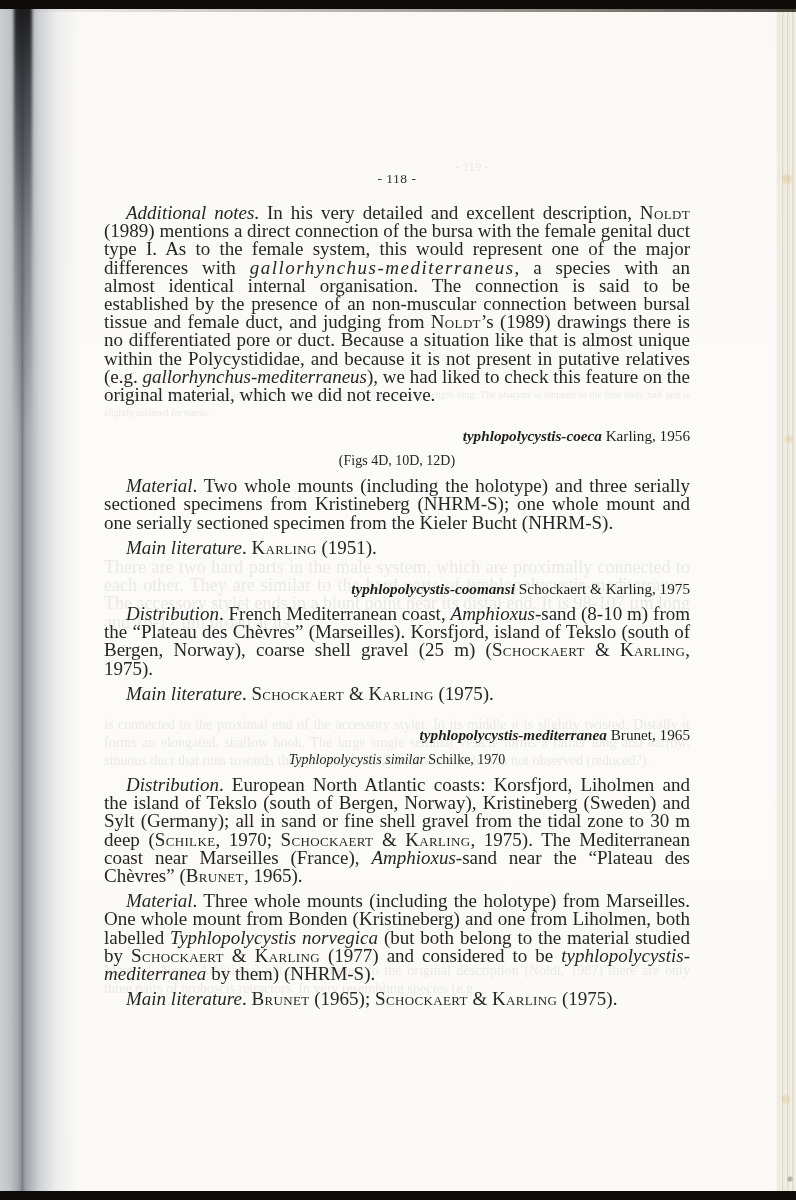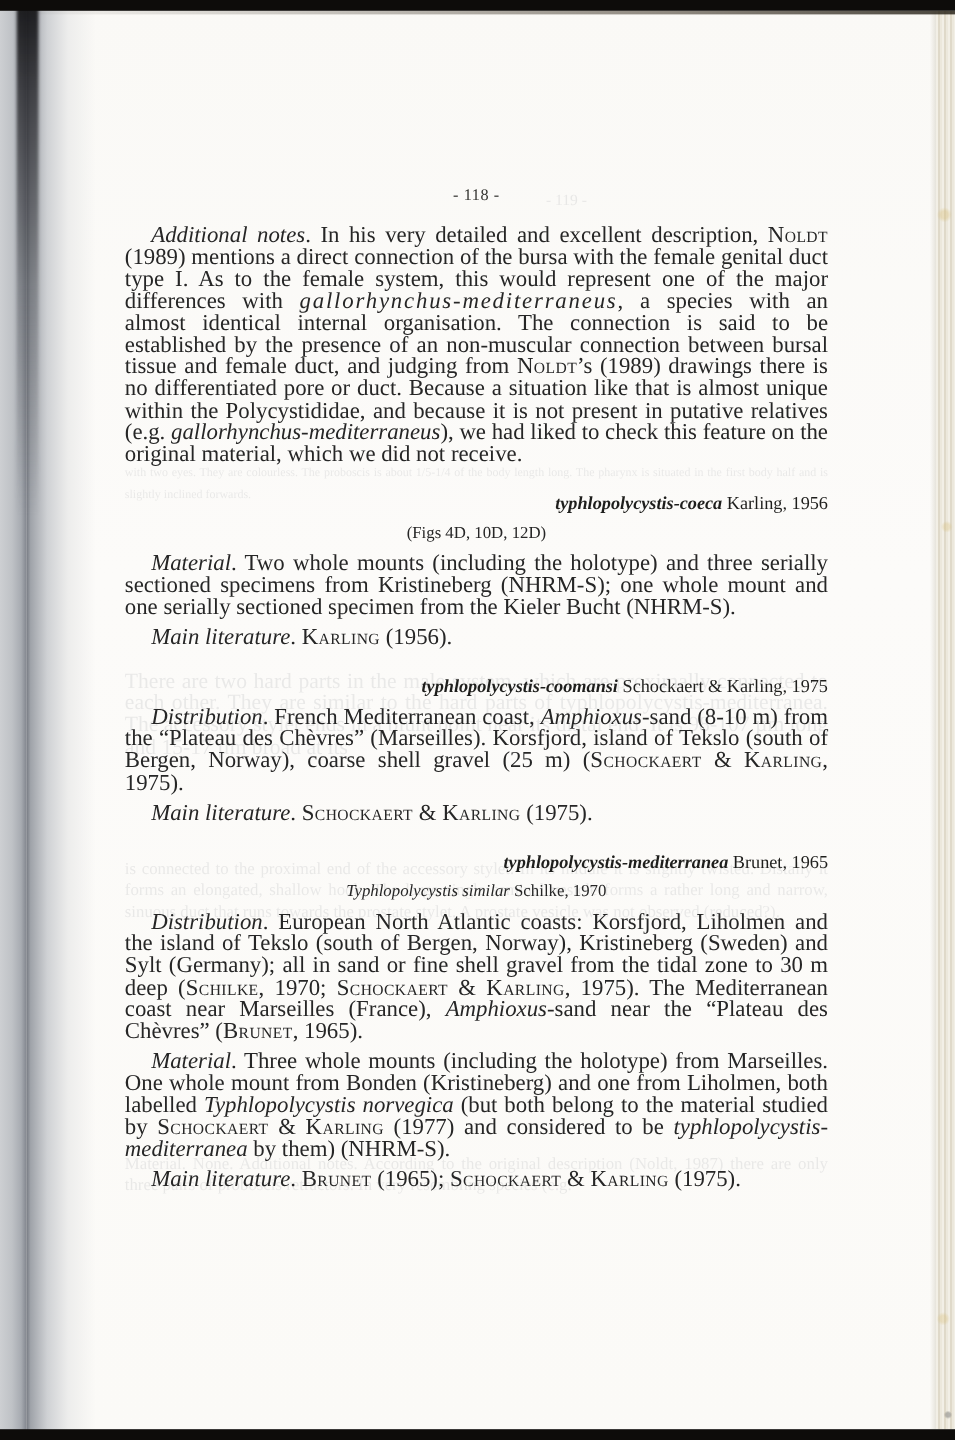--- a/index.html
+++ b/index.html
@@ -25,21 +25,21 @@
   .page-edge-right{position:absolute;right:0;top:9px;width:16px;height:1182px;z-index:4;
     background:
       radial-gradient(circle 9px at 7px 170px, rgba(214,186,110,.35) 0 35%, transparent 70%),
       radial-gradient(circle 7px at 9px 430px, rgba(214,186,110,.3) 0 35%, transparent 70%),
       radial-gradient(circle 8px at 6px 1090px, rgba(214,186,110,.3) 0 35%, transparent 70%),
       radial-gradient(circle 5px at 10px 1170px, rgba(120,120,118,.5) 0 35%, transparent 70%),
       repeating-linear-gradient(90deg,#f2efe6 0 2px,#dfd9c9 2px 3px,#ece8dc 3px 5px);}
   .page-edge-right:before{content:"";position:absolute;left:-5px;top:0;width:5px;height:100%;
     background:linear-gradient(90deg,rgba(220,215,200,0),rgba(205,200,185,.45));}
   
-  .text-block{position:absolute;left:104px;top:155px;width:586px;z-index:3;color:#262626;}
+  .text-block{position:absolute;left:104px;top:171px;width:586px;z-index:3;color:#262626;}
   .pagenum{text-align:center;font-size:13.5px;letter-spacing:.5px;margin:0 0 17px 0;color:#33332f;}
   .para{font-size:19px;line-height:18.2px;text-align:justify;margin:7px 0 0 0;text-indent:22px;}
   .para.first{margin-top:0;}
   .heading{text-align:right;font-size:15.2px;line-height:19px;margin:22px 0 0 0;color:#1e1e1c;}
   .subheading{text-align:center;font-size:14px;line-height:18px;margin:7px 0 0 0;}
   .run{white-space:pre-wrap;}
   .it{font-style:italic;}
   .bi{font-style:italic;font-weight:bold;}
   .sc{font-variant:small-caps;letter-spacing:.35px;}
   .sp{letter-spacing:1.5px;}
@@ -66,21 +66,21 @@
 
   <div class="text-block">
     <div class="pagenum">- 118 -</div>
 
     <p class="para first"><span class="run it">Additional notes</span><span class="run">. In his very detailed and excellent description, </span><span class="run sc">Noldt</span><span class="run"> (1989) mentions a direct connection of the bursa with the female genital duct type I. As to the female system, this would represent one of the major differences with </span><span class="run it sp">gallorhynchus-mediterraneus</span><span class="run">, a species with an almost identical internal organisation. The connection is said to be established by the presence of an non-muscular connection between bursal tissue and female duct, and judging from </span><span class="run sc">Noldt</span><span class="run">’s (1989) drawings there is no differentiated pore or duct. Because a situation like that is almost unique within the Polycystididae, and because it is not present in putative relatives (e.g. </span><span class="run it">gallorhynchus-mediterraneus</span><span class="run">), we had liked to check this feature on the original material, which we did not receive.</span></p>
 
     <div>
       <div class="heading"><span class="run bi">typhlopolycystis-coeca</span><span class="run"> Karling, 1956</span></div>
       <div class="subheading"><span class="run">(Figs 4D, 10D, 12D)</span></div>
       <p class="para"><span class="run it">Material</span><span class="run">. Two whole mounts (including the holotype) and three serially sectioned specimens from Kristineberg (NHRM-S); one whole mount and one serially sectioned specimen from the Kieler Bucht (NHRM-S).</span></p>
-      <p class="para"><span class="run it">Main literature</span><span class="run">. </span><span class="run sc">Karling</span><span class="run"> (1956).</span></p>
+      <p class="para"><span class="run it">Main literature</span><span class="run">. </span><span class="run sc">Karling</span><span class="run"> (1951).</span></p>
     </div>
 
     <div>
       <div class="heading"><span class="run bi">typhlopolycystis-coomansi</span><span class="run"> Schockaert &amp; Karling, 1975</span></div>
       <p class="para"><span class="run it">Distribution</span><span class="run">. French Mediterranean coast, </span><span class="run it">Amphioxus</span><span class="run">-sand (8-10 m) from the “Plateau des Chèvres” (Marseilles). Korsfjord, island of Tekslo (south of Bergen, Norway), coarse shell gravel (25 m) (</span><span class="run sc">Schockaert</span><span class="run"> &amp; </span><span class="run sc">Karling</span><span class="run">, 1975).</span></p>
       <p class="para"><span class="run it">Main literature</span><span class="run">. </span><span class="run sc">Schockaert</span><span class="run"> &amp; </span><span class="run sc">Karling</span><span class="run"> (1975).</span></p>
     </div>
 
     <div>
       <div class="heading"><span class="run bi">typhlopolycystis-mediterranea</span><span class="run"> Brunet, 1965</span></div>

